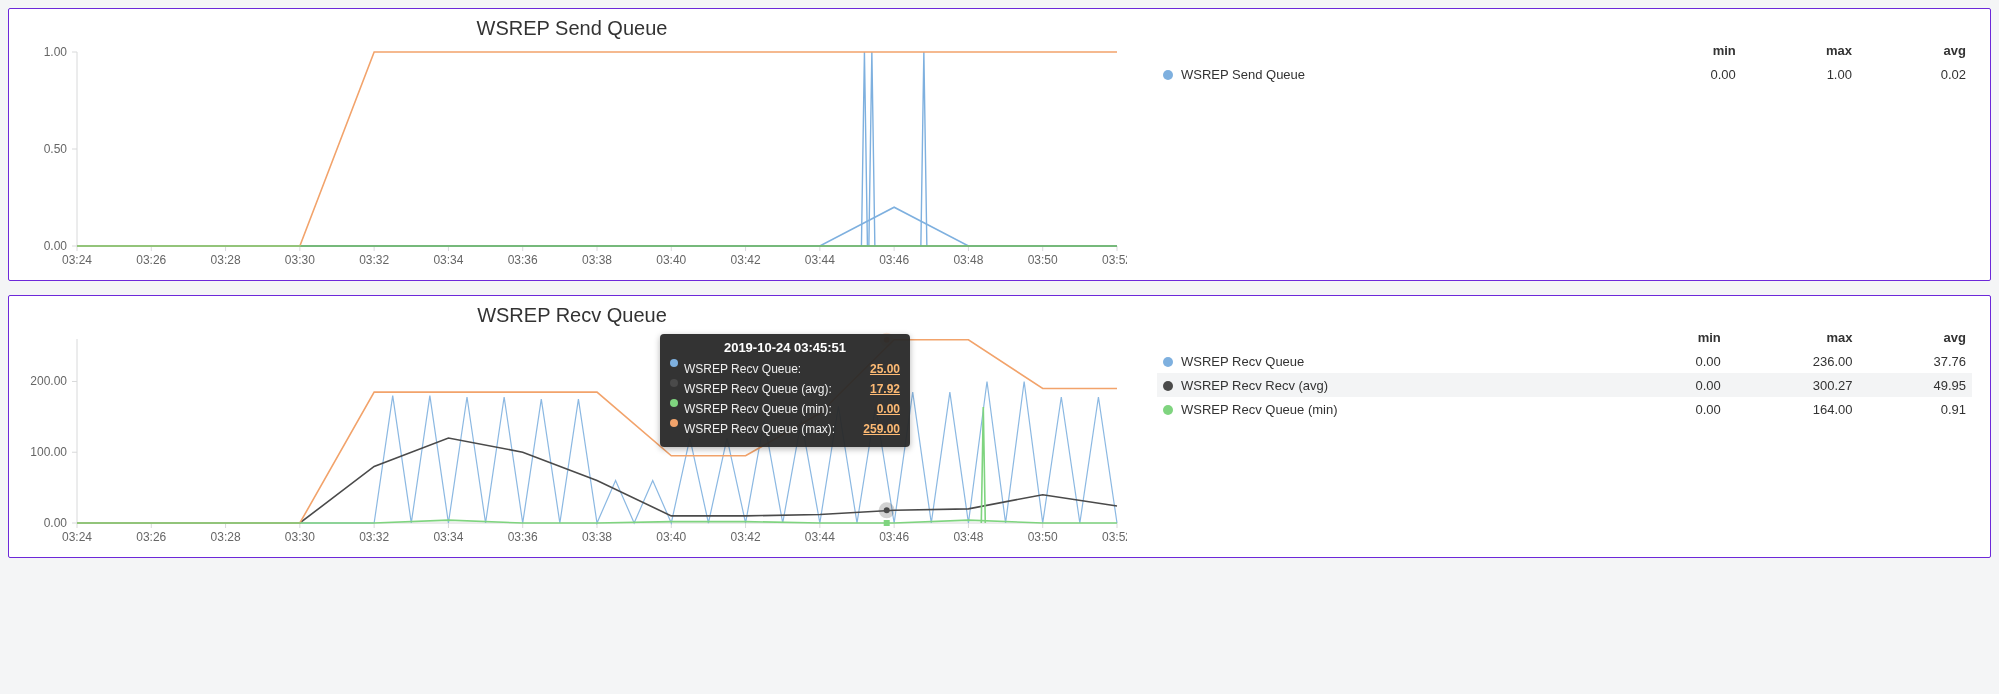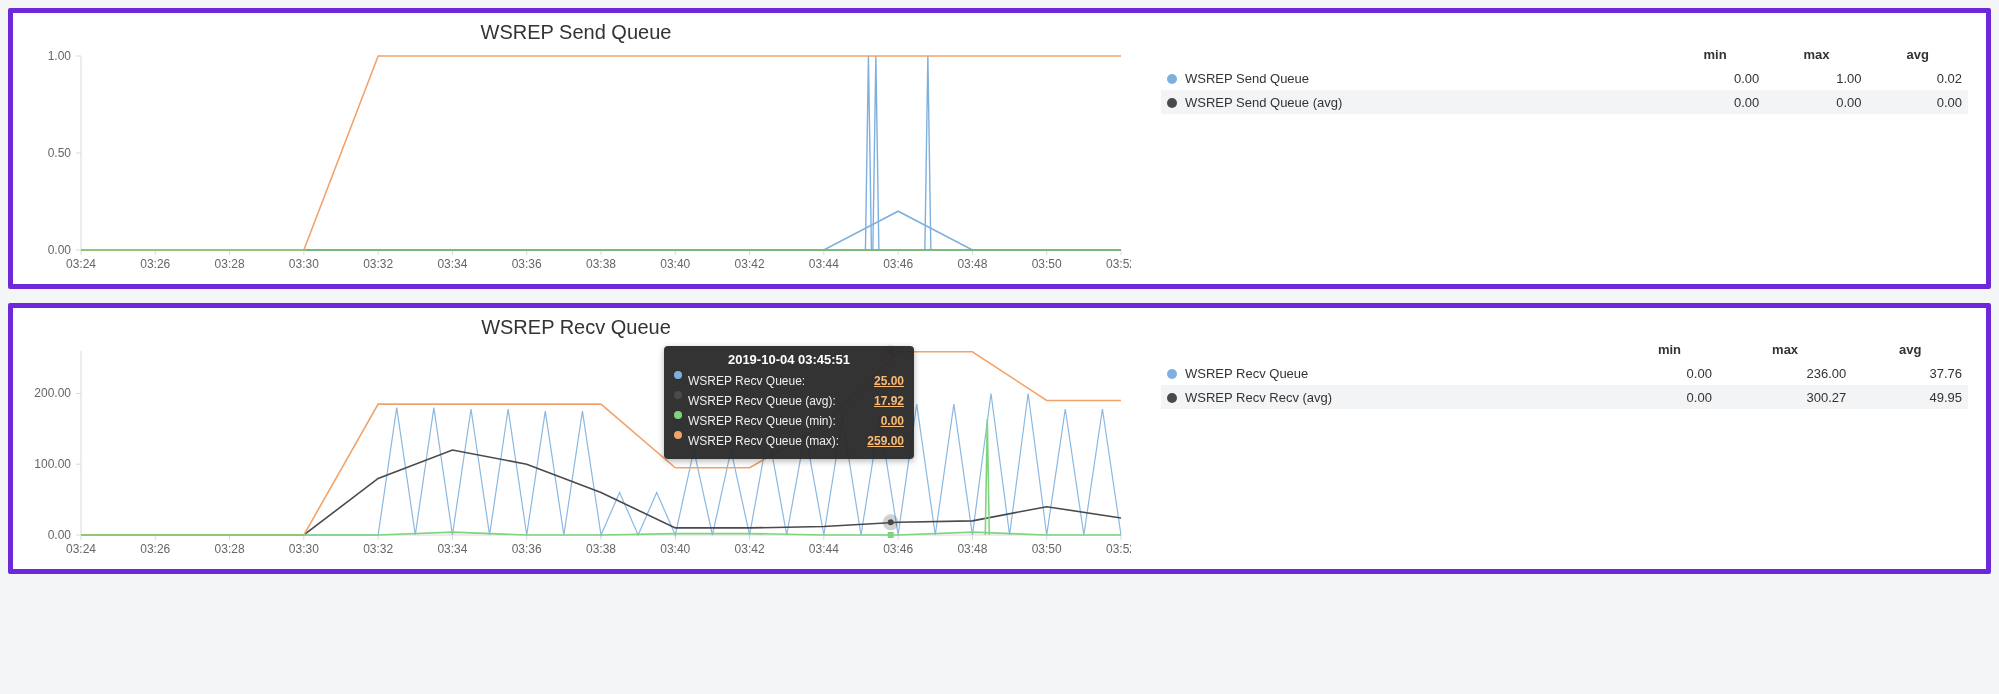--- a/index.html
+++ b/index.html
@@ -10,21 +10,21 @@
     font-size: 13px;
     color: #333;
   }
   .dashboard {
     width: 1999px;
     box-sizing: border-box;
     padding: 8px;
   }
   .panel {
     background: #fff;
-    border: 5px solid #6d28d9;
+    border: 1px solid #6d28d9;
     border-radius: 2px;
     margin-bottom: 14px;
     display: flex;
     flex-direction: row;
     align-items: stretch;
     box-sizing: border-box;
     padding: 6px 18px 6px 8px;
     position: relative;
   }
   .chart-col {
@@ -43,20 +43,21 @@
     flex: 1 1 auto;
     padding-left: 30px;
     padding-top: 24px;
   }
   table.legend {
     width: 100%;
     border-collapse: collapse;
     font-size: 13px;
   }
   table.legend th {
+    text-align: right;
     font-weight: 700;
     padding: 4px 6px;
     color: #333;
   }
   table.legend th:first-child { text-align: left; }
   table.legend td {
     padding: 4px 6px;
     text-align: right;
   }
   table.legend td:first-child {
@@ -171,26 +172,20 @@
             <th>max</th>
             <th>avg</th>
           </tr>
         </thead>
         <tbody>
           <tr>
             <td><span class="swatch" style="background:#7eb0df"></span><span class="label-text">WSREP Send Queue</span></td>
             <td>0.00</td>
             <td>1.00</td>
             <td>0.02</td>
-          </tr>
-          <tr>
-            <td><span class="swatch" style="background:#4a4a4a"></span><span class="label-text">WSREP Send Queue (avg)</span></td>
-            <td>0.00</td>
-            <td>0.00</td>
-            <td>0.00</td>
           </tr>
         </tbody>
       </table>
     </div>
   </div>
 
   <div class="panel">
     <div class="chart-col">
       <div class="chart-title">WSREP Recv Queue</div>
       <svg id="chart-recv" width="1110" height="220">
@@ -240,21 +235,21 @@
           <g class="hover-marker">
             <circle cx="869.7142857142858" cy="8.707692307692298" r="7" class="halo" fill="#f2a36b"></circle>
             <circle cx="869.7142857142858" cy="8.707692307692298" r="3" fill="#f2a36b"></circle>
             <circle cx="869.7142857142858" cy="179.31815384615385" r="8" class="halo" fill="#4a4a4a"></circle>
             <circle cx="869.7142857142858" cy="179.31815384615385" r="3" fill="#4a4a4a"></circle>
             <rect x="866.7142857142858" y="189" width="6" height="6" fill="#7fd47f"></rect>
           </g>
         </svg>
 
       <div class="tooltip" style="left:643px; top:32px;">
-        <div class="tt-title">2019-10-04 03:45:51</div>
+        <div class="tt-title">2019-10-24 03:45:51</div>
         <div class="tt-row">
           <span class="left">
               <span class="tt-swatch" style="background:#7eb0df"></span>
               <span>WSREP Recv Queue:</span>
             </span>
           <span class="val">25.00</span>
         </div>
         <div class="tt-row">
           <span class="left">
               <span class="tt-swatch" style="background:#4a4a4a"></span>
@@ -294,18 +289,24 @@
             <td>0.00</td>
             <td>236.00</td>
             <td>37.76</td>
           </tr>
           <tr>
             <td><span class="swatch" style="background:#4a4a4a"></span><span class="label-text">WSREP Recv Recv (avg)</span></td>
             <td>0.00</td>
             <td>300.27</td>
             <td>49.95</td>
           </tr>
+          <tr>
+            <td><span class="swatch" style="background:#7fd47f"></span><span class="label-text">WSREP Recv Queue (min)</span></td>
+            <td>0.00</td>
+            <td>164.00</td>
+            <td>0.91</td>
+          </tr>
         </tbody>
       </table>
     </div>
   </div>
 
 </div>
 
 </body></html>

